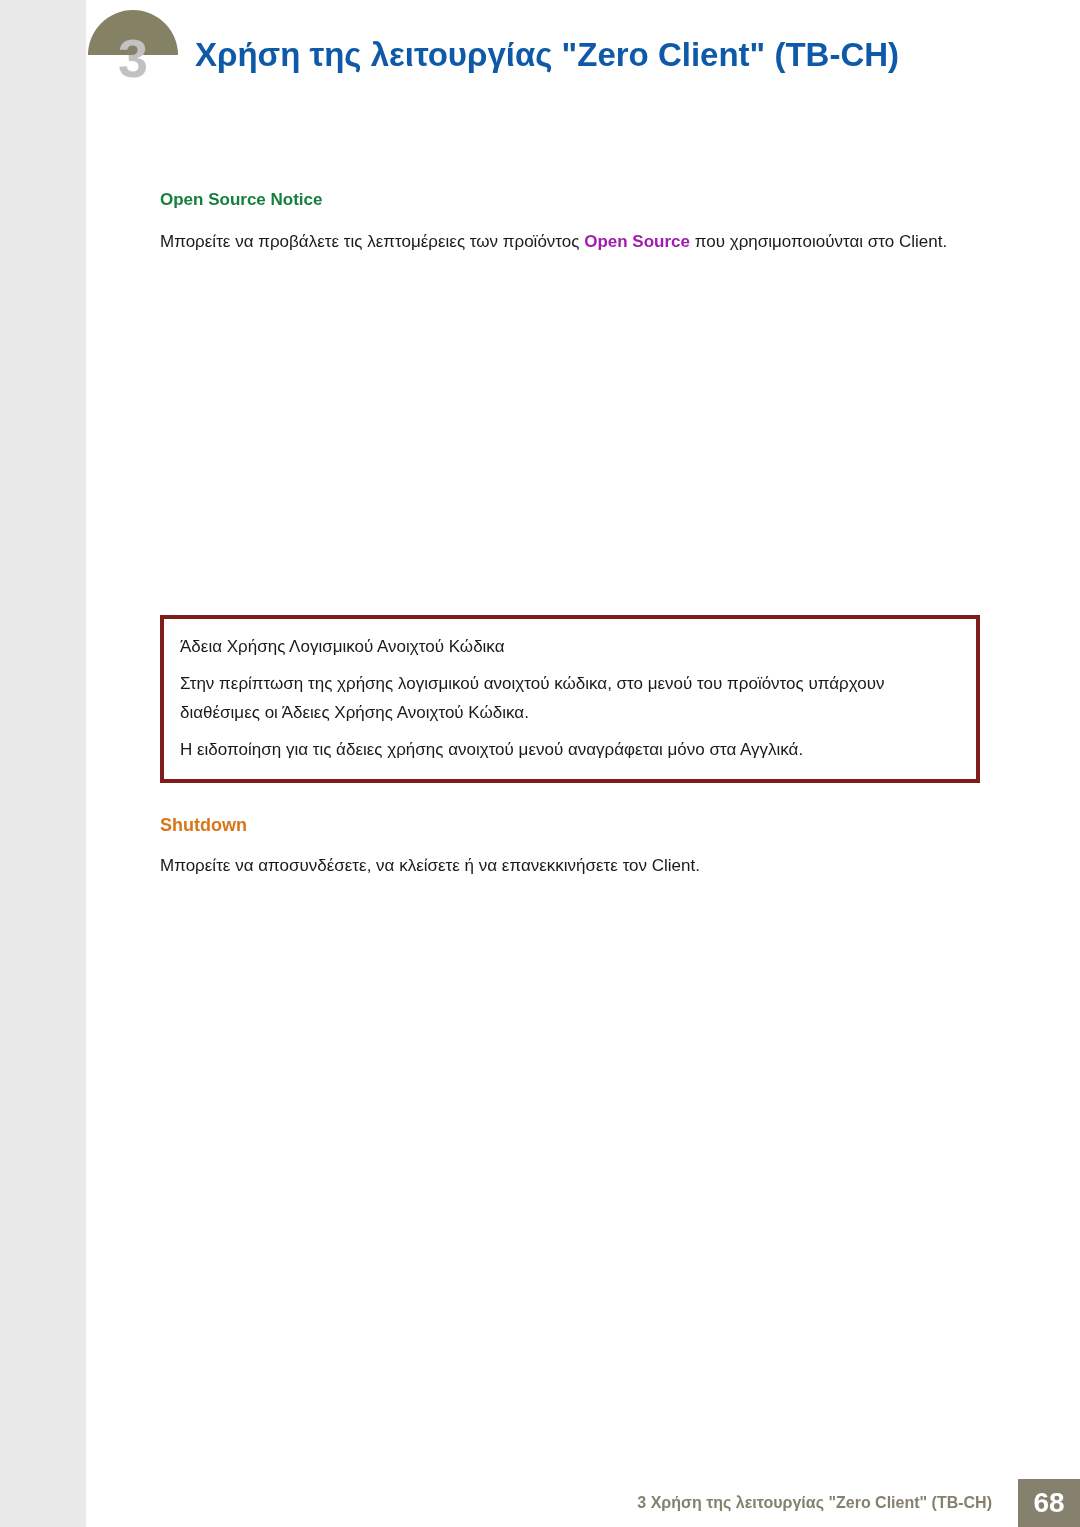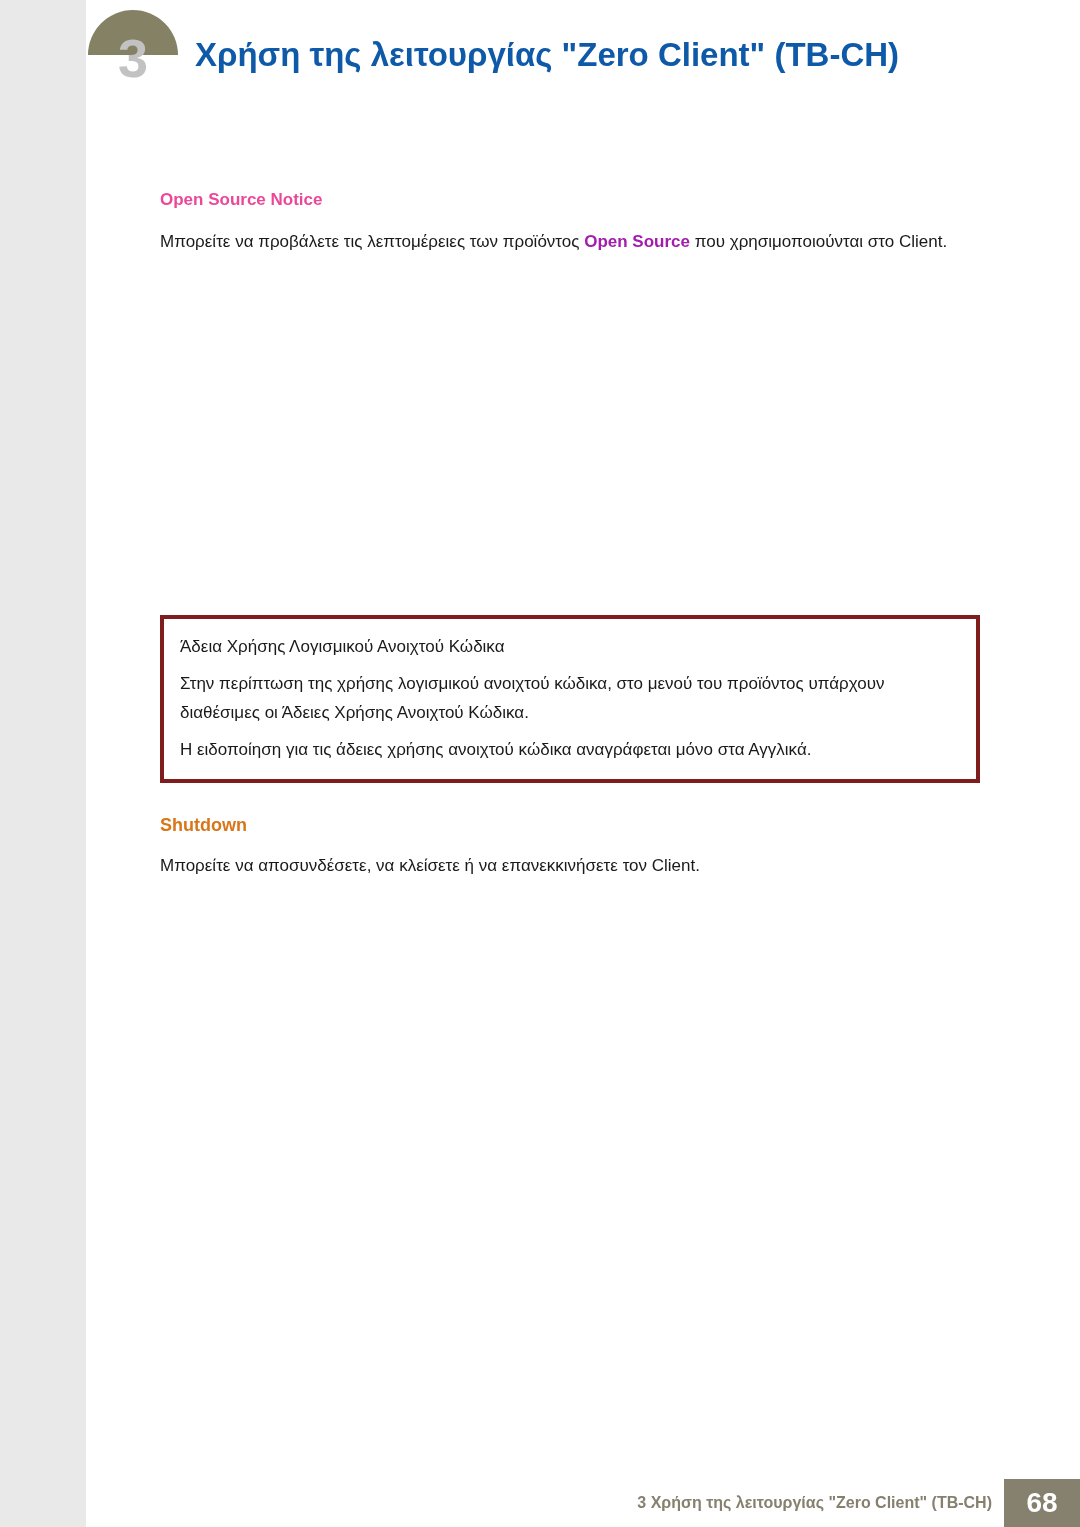--- a/index.html
+++ b/index.html
@@ -60,21 +60,21 @@
   }
   .content {
     position: absolute;
     top: 190px;
     left: 160px;
     right: 100px;
   }
   .subheading {
     font-size: 17px;
     font-weight: bold;
-    color: #ec4899;
+    color: #15803d;
     margin-bottom: 18px;
   }
   .body-text {
     font-size: 17px;
     color: #1a1a1a;
     line-height: 1.6;
     margin-bottom: 14px;
   }
   .orange-inline {
     color: #a21caf;
@@ -116,21 +116,21 @@
     align-items: center;
     font-size: 16px;
     font-weight: bold;
     color: #86816e;
     padding-right: 18px;
   }
   .page-number {
     position: absolute;
     right: 0;
     bottom: 0;
-    width: 76px;
+    width: 62px;
     height: 48px;
     background: #86816e;
     color: #fff;
     font-size: 28px;
     font-weight: bold;
     display: flex;
     align-items: center;
     justify-content: center;
   }
 </style>
@@ -153,21 +153,21 @@
 
     <div class="subheading">Open Source Notice</div>
 
     <p class="body-text">
       <span>Μπορείτε να προβάλετε τις λεπτομέρειες των προϊόντος </span><span class="orange-inline">Open Source</span><span> που χρησιμοποιούνται στο Client.</span>
     </p>
 
     <div class="info-box">
       <p>Άδεια Χρήσης Λογισμικού Ανοιχτού Κώδικα</p>
       <p>Στην περίπτωση της χρήσης λογισμικού ανοιχτού κώδικα, στο μενού του προϊόντος υπάρχουν διαθέσιμες οι Άδειες Χρήσης Ανοιχτού Κώδικα.</p>
-      <p>Η ειδοποίηση για τις άδειες χρήσης ανοιχτού κώδικα αναγράφεται μόνο στα Αγγλικά.</p>
+      <p>Η ειδοποίηση για τις άδειες χρήσης ανοιχτού μενού αναγράφεται μόνο στα Αγγλικά.</p>
     </div>
 
     <div class="orange-heading">Shutdown</div>
 
     <p class="body-text">Μπορείτε να αποσυνδέσετε, να κλείσετε ή να επανεκκινήσετε τον Client.</p>
 
   </div>
 
   <div class="footer">
     <div class="footer-bar">3 Χρήση της λειτουργίας "Zero Client" (TB-CH)</div>

